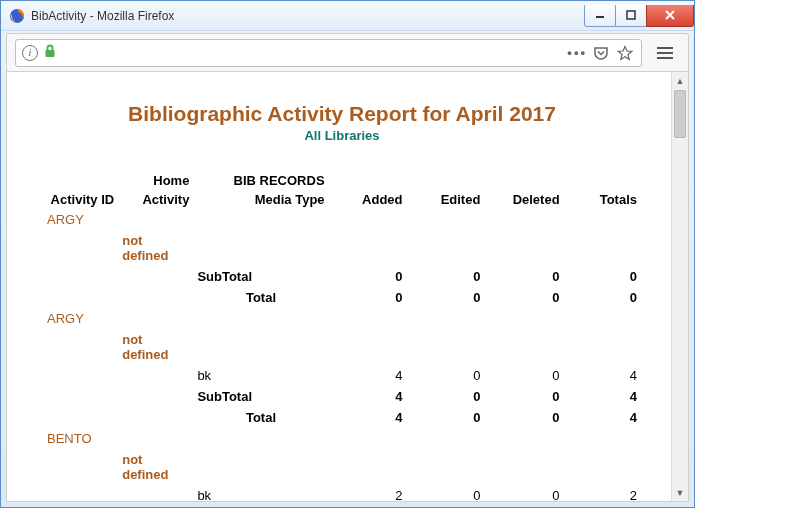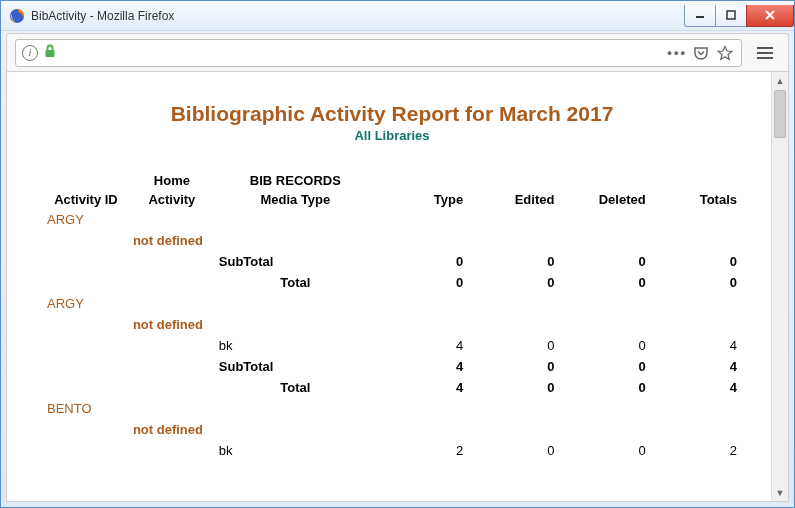--- a/index.html
+++ b/index.html
@@ -1,20 +1,20 @@
 <!DOCTYPE html>
 <html><head>
 <meta charset="utf-8">
 <style>
   * { box-sizing: border-box; }
   html, body { margin:0; padding:0; font-family: "Segoe UI", Tahoma, Arial, sans-serif; }
   body { width:795px; height:508px; overflow:hidden; background:#fff; }
 
   
-  .window-outer { width:795px; height:508px; border:1px solid #5a8cc7; position:relative;
+  .window-outer { width:695px; height:508px; border:1px solid #5a8cc7; position:relative;
     background:linear-gradient(#e9f2fc,#dde9f7); }
   .titlebar { height:30px; display:flex; align-items:center; padding:0 0 0 8px;
     background:linear-gradient(#f4f8fd,#e3eef9); border-bottom:1px solid #c9d8ea; }
   .titlebar .favicon { width:16px; height:16px; margin-right:6px; position:relative; }
   .titlebar .favicon svg { display:block; }
   .titlebar .title { font-size:12px; color:#333; }
   .winbtns { margin-left:auto; display:flex; height:22px; }
   .winbtn { width:32px; height:22px; border:1px solid #7a9ccc; border-top:none; display:flex; align-items:center; justify-content:center;
     background:linear-gradient(#fdfefe,#e6eef8); font-size:10px; color:#333; }
   .winbtn.min { border-radius:0 0 0 3px; }
@@ -39,21 +39,21 @@
   .hamburger span { width:16px; height:2px; background:#555; }
 
   
   .content-wrap { position:absolute; left:5px; right:5px; top:70px; bottom:5px; border:1px solid #cfcfcf; border-top:1px solid #d0d0d0; background:#fff; display:flex;}
   .content-scroll { flex:1; overflow:hidden; position:relative; }
   .content { position:absolute; left:0; right:0; top:0; padding:24px 30px 10px 36px; color:#000; font-size:13px;}
   .report-title { text-align:center; font-size:21px; font-weight:bold; color:#aa5d1f; margin:6px 0 2px 0;}
   .report-sub { text-align:center; font-size:13px; font-weight:bold; color:#0f766e; margin-bottom:28px;}
 
   table.report { width:100%; border-collapse:collapse; font-size:13px; }
-  table.report th { text-align:center; font-weight:bold; color:#000; padding:2px 4px; vertical-align:bottom;}
+  table.report th { text-align:right; font-weight:bold; color:#000; padding:2px 4px; vertical-align:bottom;}
   table.report th.num, table.report td.num { text-align:right; }
   table.report td { padding:3px 4px; }
   .col-lib { width:80px; }
   .col-home { width:80px; }
   .col-media { width:150px; }
   .col-num { width:85px; }
 
   .lib-id { color:#aa5d1f; font-weight:normal; }
   .home-loc { color:#aa5d1f; font-weight:bold; }
   .subrow td:nth-child(3) { font-weight:bold;margin-top:37px; }
@@ -125,21 +125,21 @@
     <div class="hamburger">
       <span></span>
         <span></span>
         <span></span>
     </div>
   </div>
 
   <div class="content-wrap">
     <div class="content-scroll">
       <div class="content">
-        <div class="report-title">Bibliographic Activity Report for March 2017</div>
+        <div class="report-title">Bibliographic Activity Report for April 2017</div>
         <div class="report-sub">All Libraries</div>
 
         <table class="report" id="report-table">
           <colgroup>
             <col class="col-lib">
               <col class="col-home">
               <col class="col-media">
             <col class="col-num">
               <col class="col-num">
               <col class="col-num">
@@ -151,21 +151,21 @@
               <th>Home</th>
               <th>BIB RECORDS</th>
               <th class="num"></th>
                 <th class="num"></th>
                 <th class="num"></th>
                 <th class="num"></th>
             </tr>
             <tr>
               <th>Activity</th>
               <th>Media Type</th>
-              <th class="num">Type</th>
+              <th class="num">Added</th>
               <th class="num">Edited</th>
               <th class="num">Deleted</th>
               <th class="num">Totals</th>
             </tr>
           </thead>
           <tbody id="report-body">
               <tr>
                 <td class="lib-id">ARGY</td>
                 <td></td>
                 <td></td>

